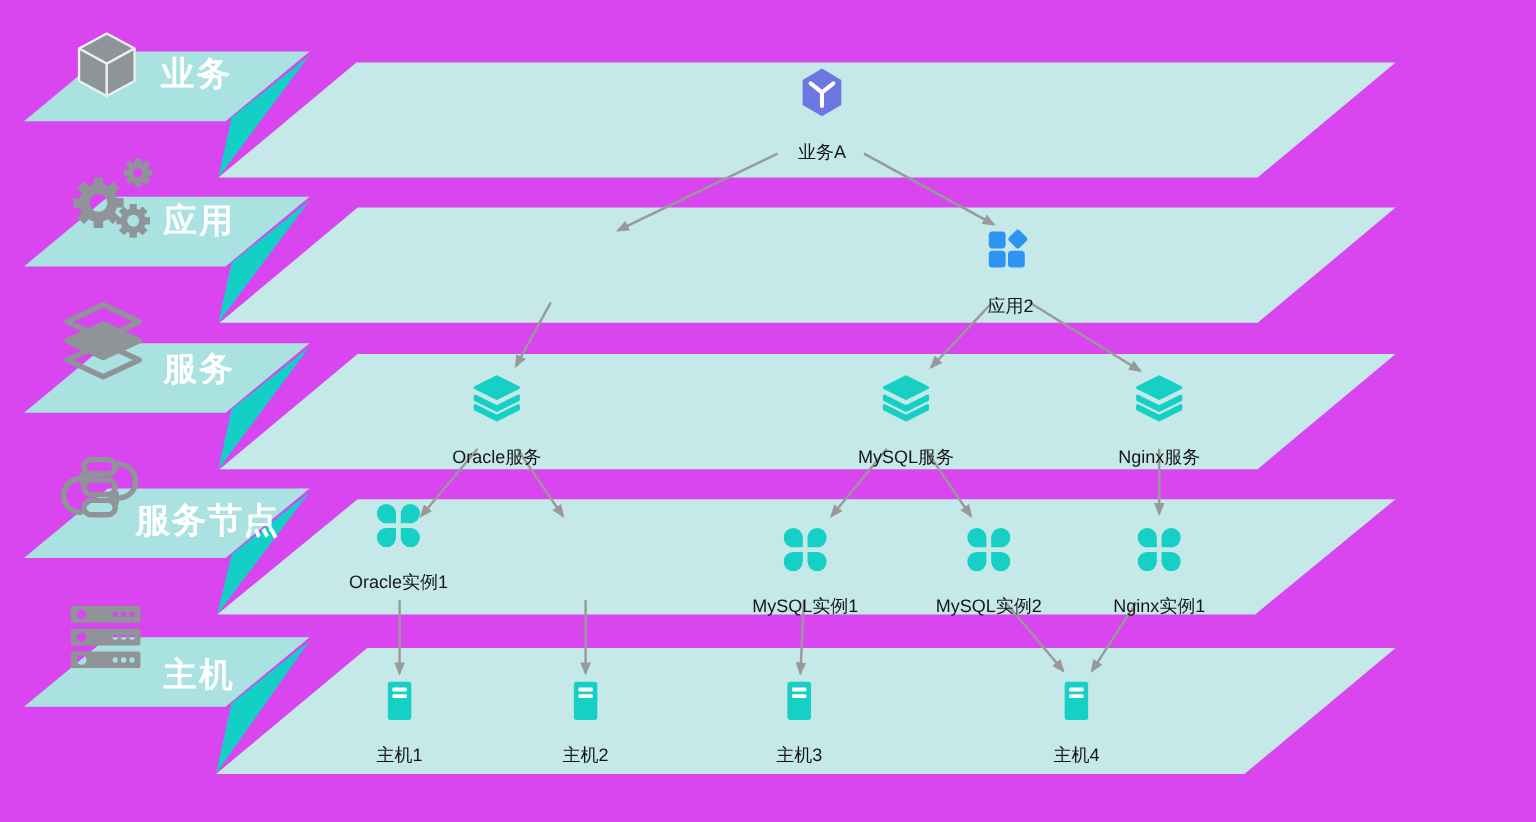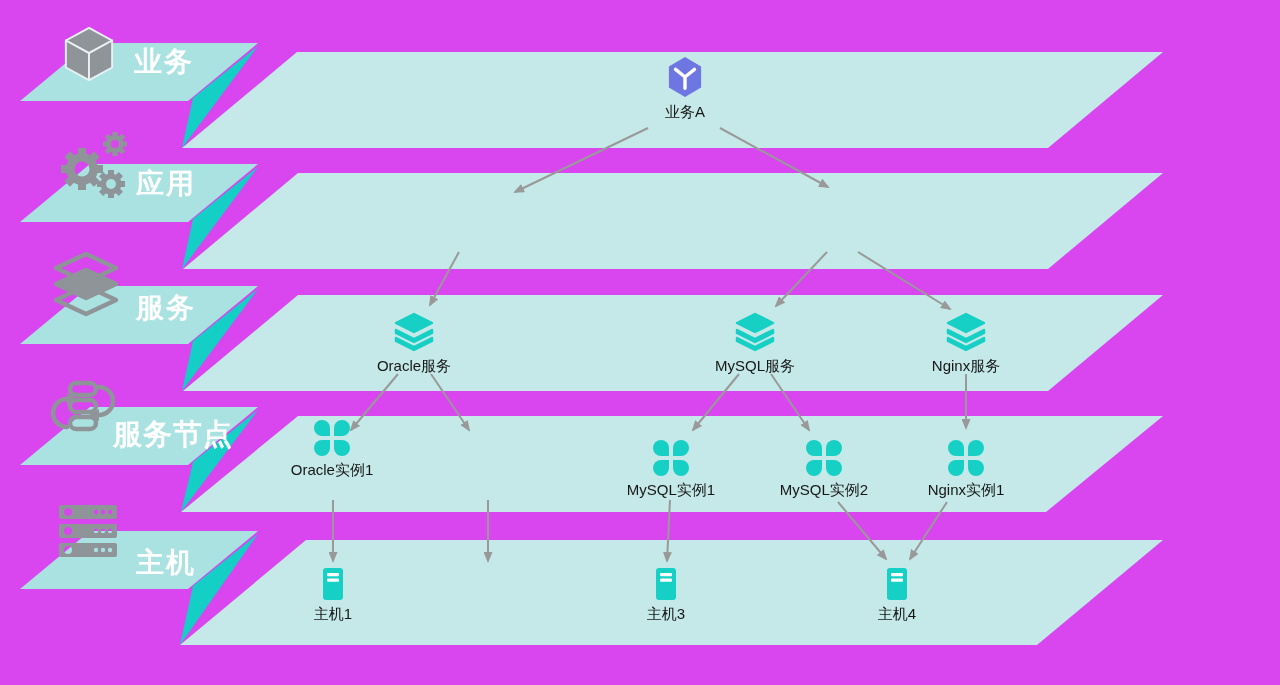--- a/index.html
+++ b/index.html
@@ -2,21 +2,21 @@
 <html><head>
 <meta charset="utf-8">
 <style>
   html,body{margin:0;padding:0;background:#eef0f3;font-family:"Liberation Sans","DejaVu Sans",sans-serif;}
   #stage{position:relative;width:1280px;height:685px;overflow:hidden;background:#d946ef;}
   #bg{position:absolute;left:0;top:0;}
   .ribbon-text{position:absolute;color:#ffffff;font-weight:700;font-size:28px;letter-spacing:2px;line-height:30px;white-space:nowrap;}
   .ribbon-text.small{font-size:29px;letter-spacing:1px;}
   .ribbon-icon{position:absolute;}
   .node{position:absolute;width:150px;display:flex;flex-direction:column;align-items:center;cursor:pointer;}
-  .node .nlabel{margin-top:5px;font-size:15px;color:#161616;white-space:nowrap;}
+  .node .nlabel{margin-top:20px;font-size:15px;color:#161616;white-space:nowrap;}
   .hidden-defs{position:absolute;width:0;height:0;overflow:hidden;}
 </style>
 </head>
 <body>
 
 <svg class="hidden-defs" aria-hidden="true">
   <defs>
     <symbol id="sym-business" viewBox="0 0 38 44">
       <polygon points="19,1 36,11 36,33 19,43 2,33 2,11" fill="#6e76e2"></polygon>
       <path d="M19 22 L19 34 M19 22 L9 14 M19 22 L29 14" stroke="#ffffff" stroke-width="3.6" stroke-linecap="round" fill="none"></path>
@@ -195,20 +195,26 @@
   <div class="ribbon-text small" style="left:113px;top:419px">服务节点</div>
   <div class="ribbon-text" style="left:136px;top:548px">主机</div>
 
   <div class="node" style="left:610px;top:56px">
     <svg width="36" height="42">
         <use href="#sym-business"></use>
       </svg>
     <div class="nlabel">业务A</div>
   </div>
 
+  <div class="node" style="left:767px;top:190px">
+    <svg width="38" height="36">
+        <use href="#sym-app"></use>
+      </svg>
+    <div class="nlabel">应用2</div>
+  </div>
 
   <div class="node" style="left:339px;top:312px">
     <svg width="44" height="40">
         <use href="#sym-service"></use>
       </svg>
     <div class="nlabel">Oracle服务</div>
   </div>
   <div class="node" style="left:891px;top:312px">
     <svg width="44" height="40">
         <use href="#sym-service"></use>
@@ -246,20 +252,26 @@
       </svg>
     <div class="nlabel">Nginx实例1</div>
   </div>
 
   <div class="node" style="left:258px;top:568px">
     <svg width="20" height="32">
         <use href="#sym-host"></use>
       </svg>
     <div class="nlabel">主机1</div>
   </div>
+  <div class="node" style="left:413px;top:568px">
+    <svg width="20" height="32">
+        <use href="#sym-host"></use>
+      </svg>
+    <div class="nlabel">主机2</div>
+  </div>
   <div class="node" style="left:591px;top:568px">
     <svg width="20" height="32">
         <use href="#sym-host"></use>
       </svg>
     <div class="nlabel">主机3</div>
   </div>
   <div class="node" style="left:822px;top:568px">
     <svg width="20" height="32">
         <use href="#sym-host"></use>
       </svg>

